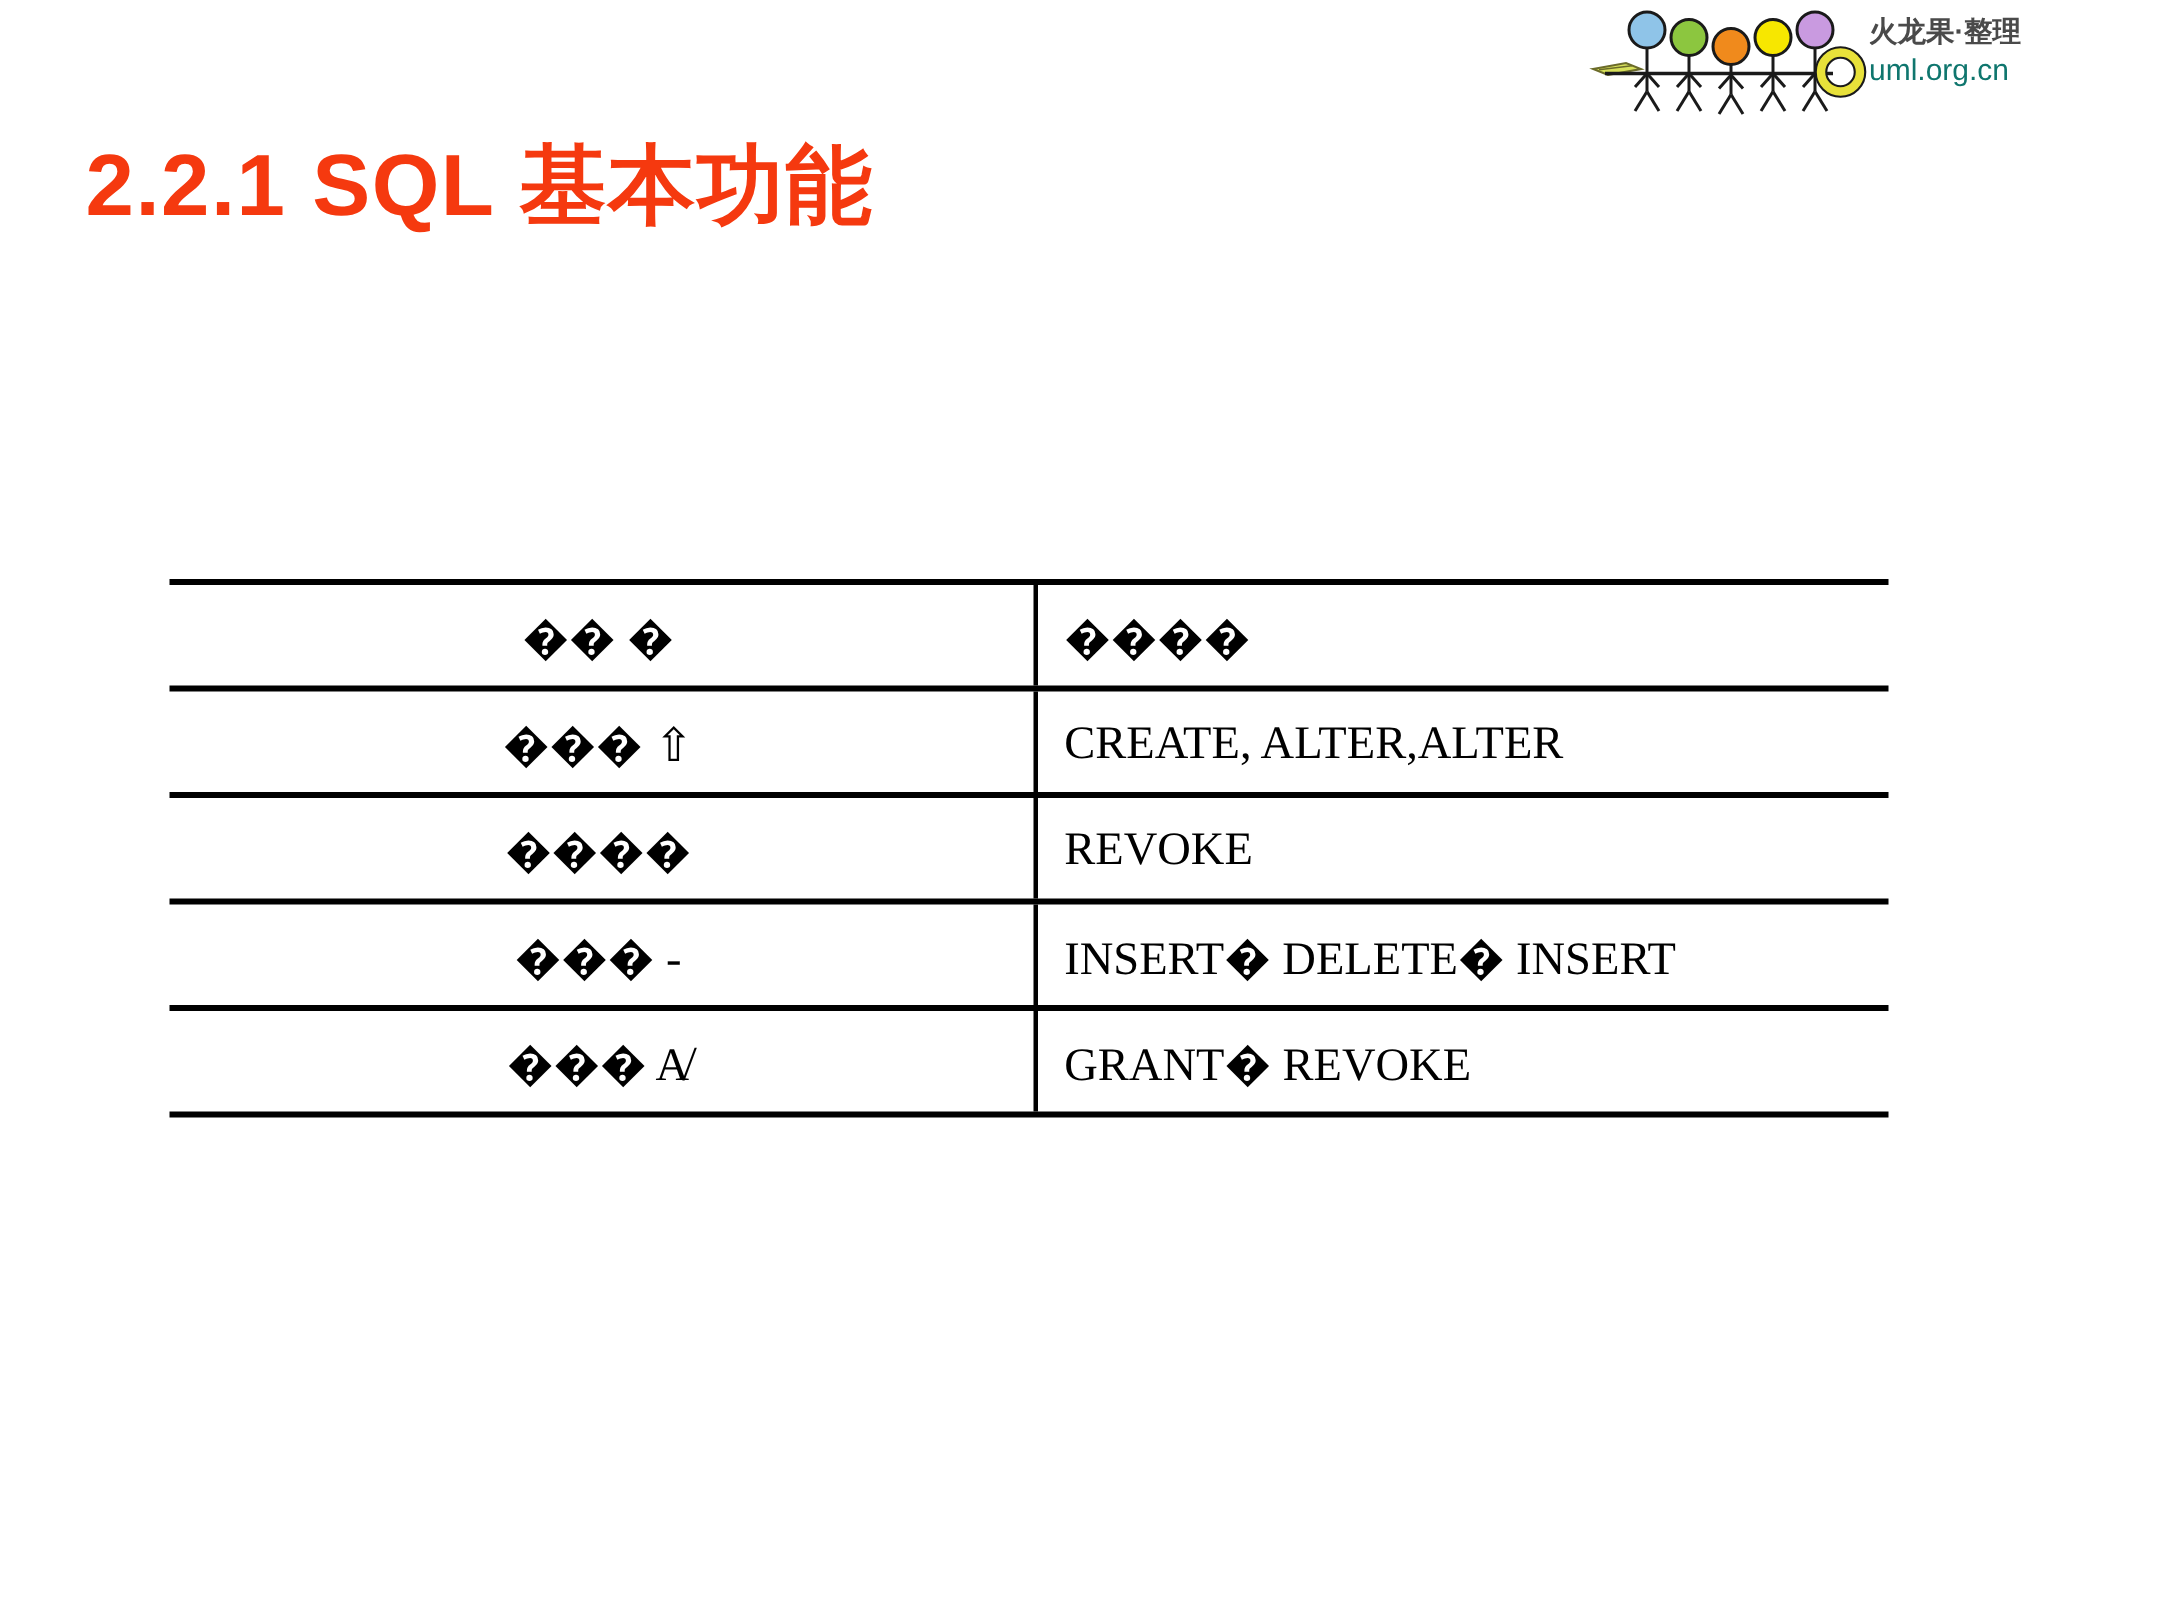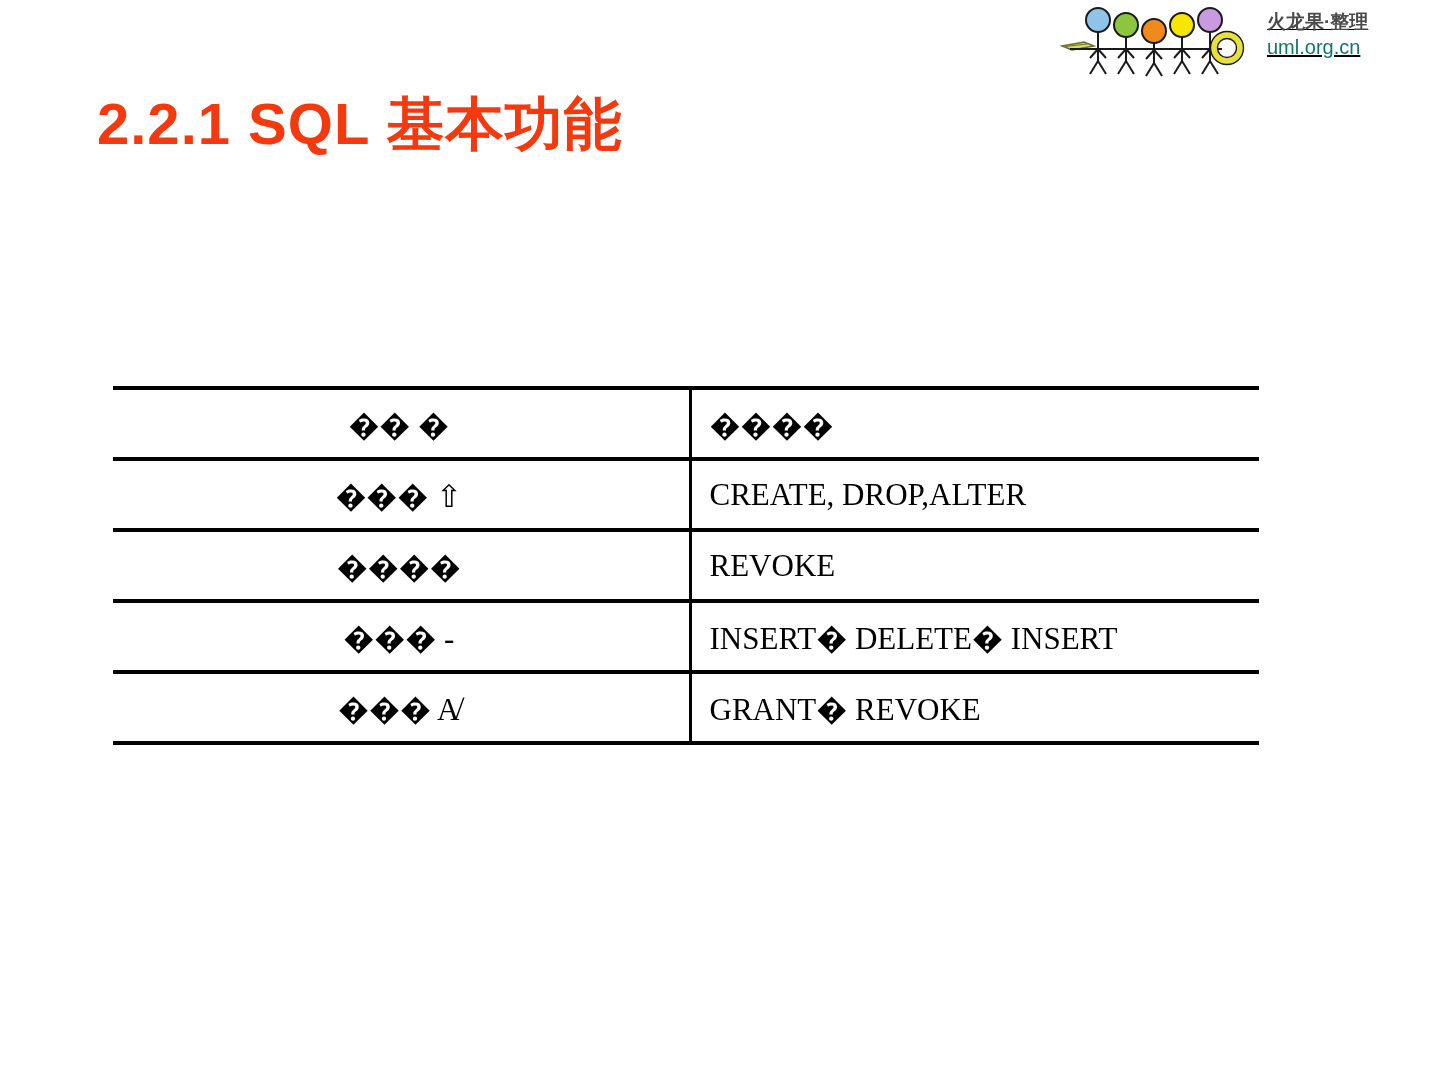--- a/index.html
+++ b/index.html
@@ -26,24 +26,23 @@
   }
   #brand-logo .logo-art {
     position: absolute;
     top: 0;
     left: 0;
     width: 210px;
     height: 72px;
   }
   #brand-logo .logo-text {
     position: absolute;
-    left: 217px;
+    left: 196px;
     top: 4px;
     width: 170px;
-    text-decoration: underline;
   }
   #brand-logo .logo-text .cn {
     font-size: 19px;
     font-weight: bold;
     color: #4a4a4a;
     letter-spacing: 0px;
     line-height: 24px;
     white-space: nowrap;
   }
   #brand-logo .logo-text .url {
@@ -57,21 +56,20 @@
   #slide-title {
     position: absolute;
     left: 57px;
     top: 88px;
     font-size: 58px;
     font-weight: bold;
     color: #f5390f;
     letter-spacing: 1px;
     white-space: nowrap;
     line-height: 72px;
-    margin-left: 40px;
   }
 
   
   #function-table {
     position: absolute;
     left: 113px;
     top: 386px;
     width: 1146px;
     border-collapse: collapse;
     table-layout: fixed;
@@ -193,21 +191,21 @@
   </colgroup>
   <thead>
     <tr>
       <th class="cell-left tofu-row">�� �</th>
       <th class="cell-right tofu-row">����</th>
     </tr>
   </thead>
   <tbody>
     <tr>
       <td class="cell-left tofu-row">��� ⇧</td>
-      <td class="cell-right tofu-row">CREATE, DROP,ALTER</td>
+      <td class="cell-right tofu-row">CREATE, ALTER,ALTER</td>
     </tr>
     <tr>
       <td class="cell-left tofu-row">����</td>
       <td class="cell-right tofu-row">REVOKE</td>
     </tr>
     <tr>
       <td class="cell-left tofu-row">��� -</td>
       <td class="cell-right tofu-row">INSERT� DELETE� INSERT</td>
     </tr>
     <tr>

